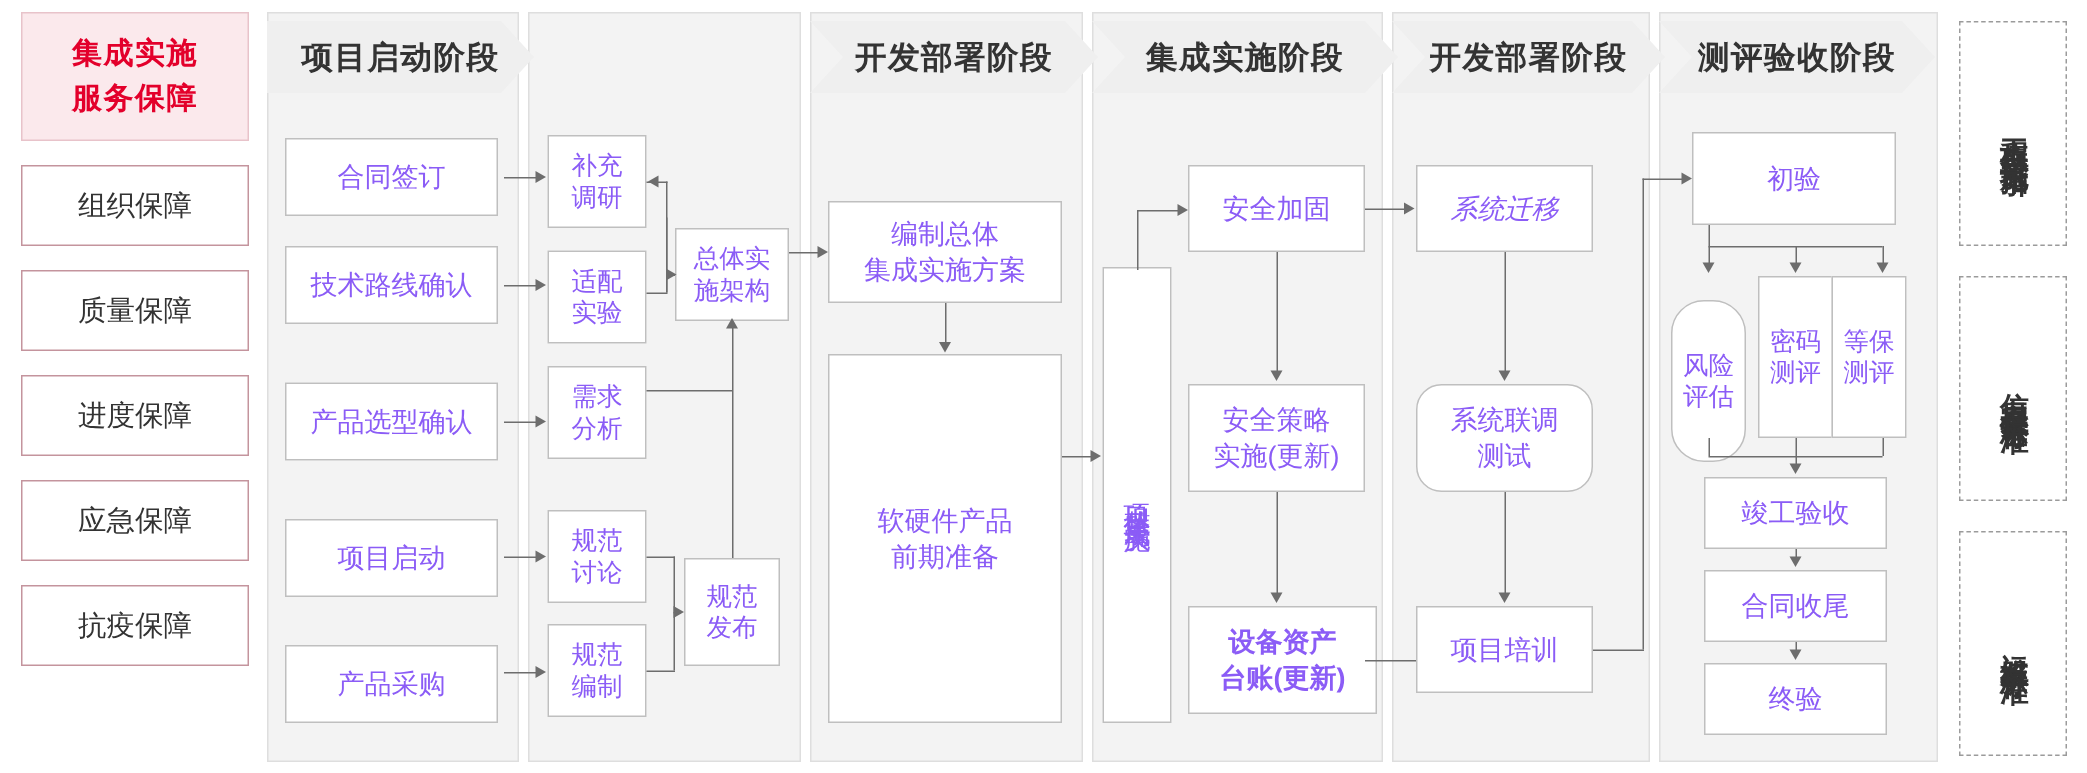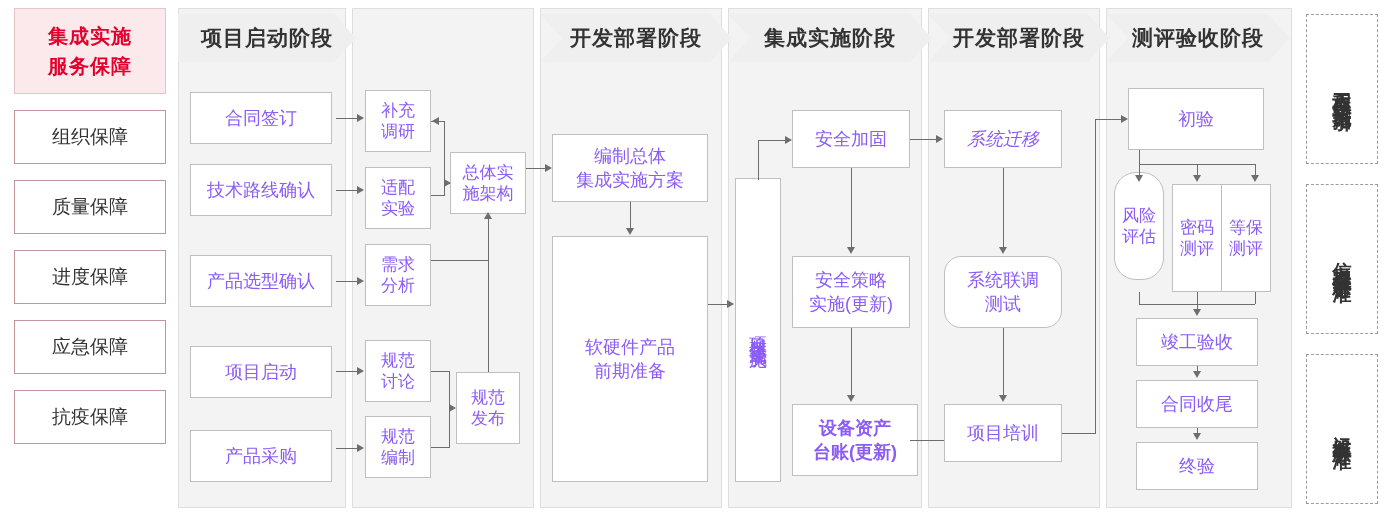--- a/index.html
+++ b/index.html
@@ -254,21 +254,21 @@
   <div class="node" style="left:944px; top:110px; width:118px; height:58px;font-style:italic;">系统迁移</div>
   <div class="node" style="left:944px; top:256px; width:118px; height:72px;border-radius:17px;">
     <div>
       <div>系统联调</div>
       <div>测试</div>
     </div>
   </div>
   <div class="node" style="left:944px; top:404px; width:118px; height:58px;">项目培训</div>
 
   <div class="node" style="left:1128px; top:88px;  width:136px; height:62px;">初验</div>
-  <div class="node sm" style="left:1114px; top:172px; width:50px; height:108px;border-radius:22px;">
+  <div class="node sm" style="left:1114px; top:200px; width:50px; height:108px;border-radius:22px;">
     <div>
       <div>风险</div>
       <div>评估</div>
     </div>
   </div>
   <div class="node sm" style="left:1172px; top:184px; width:50px; height:108px;">
     <div>
       <div>密码</div>
       <div>测评</div>
     </div>

